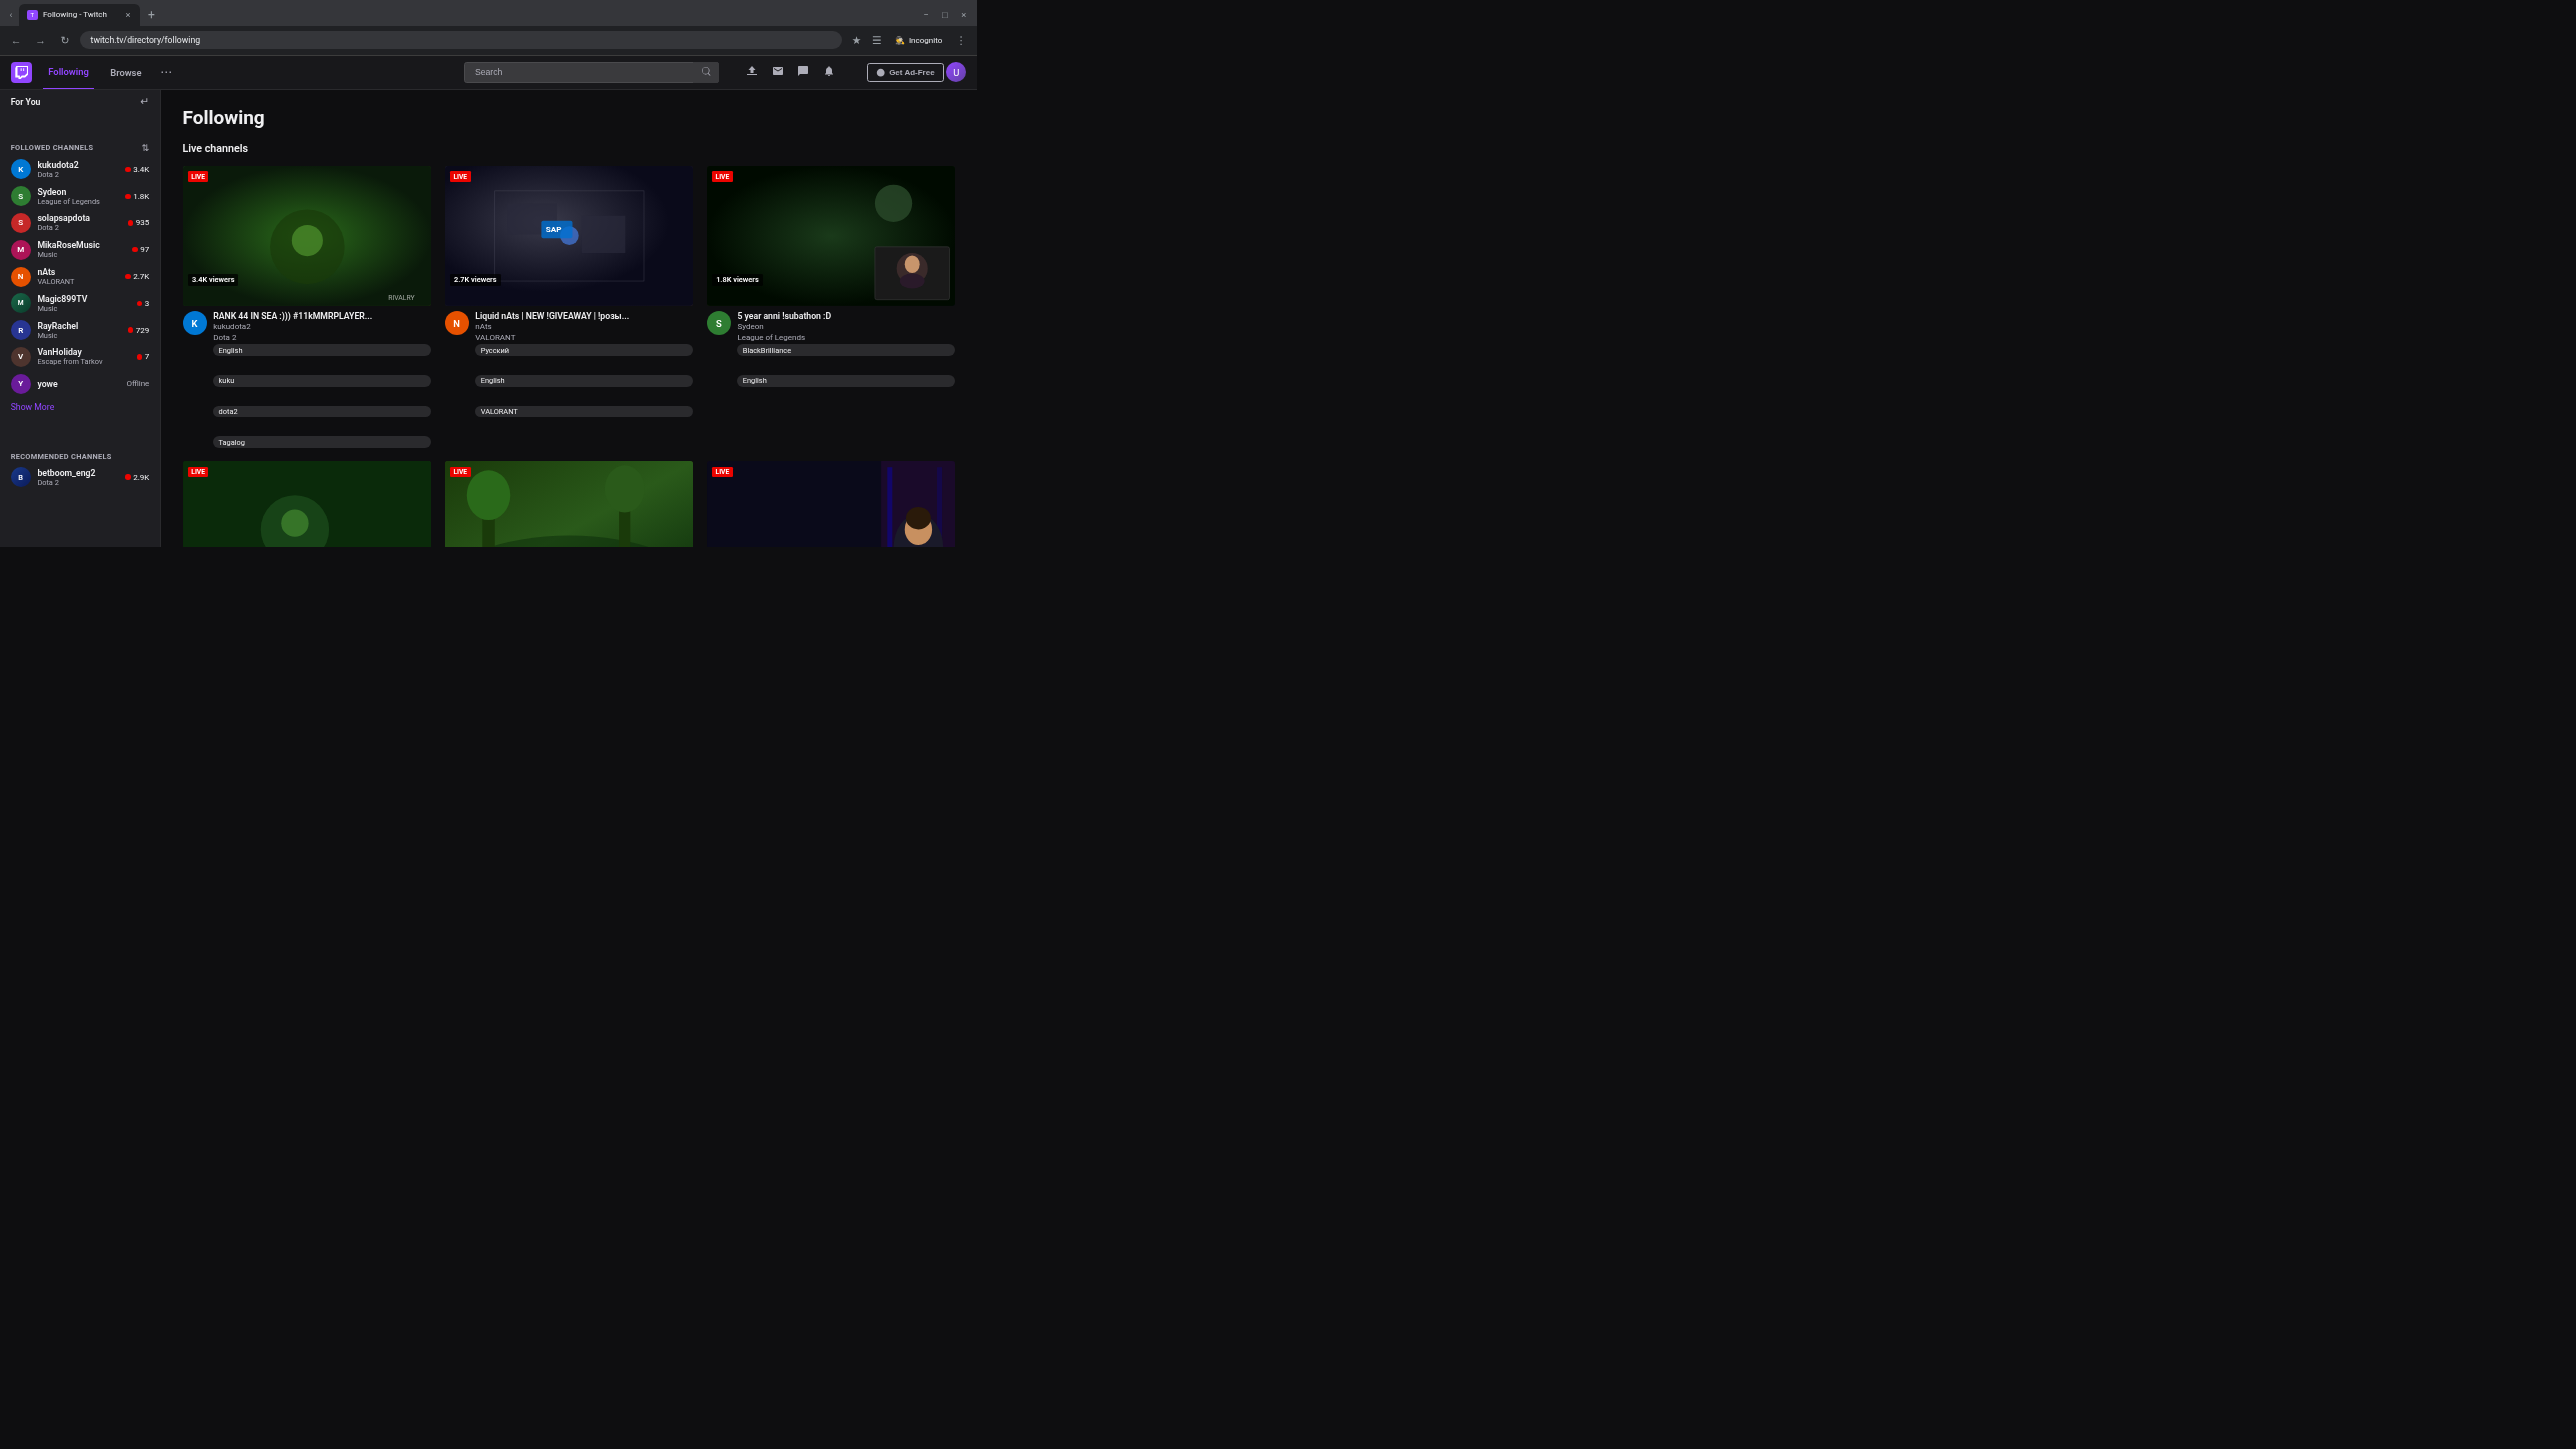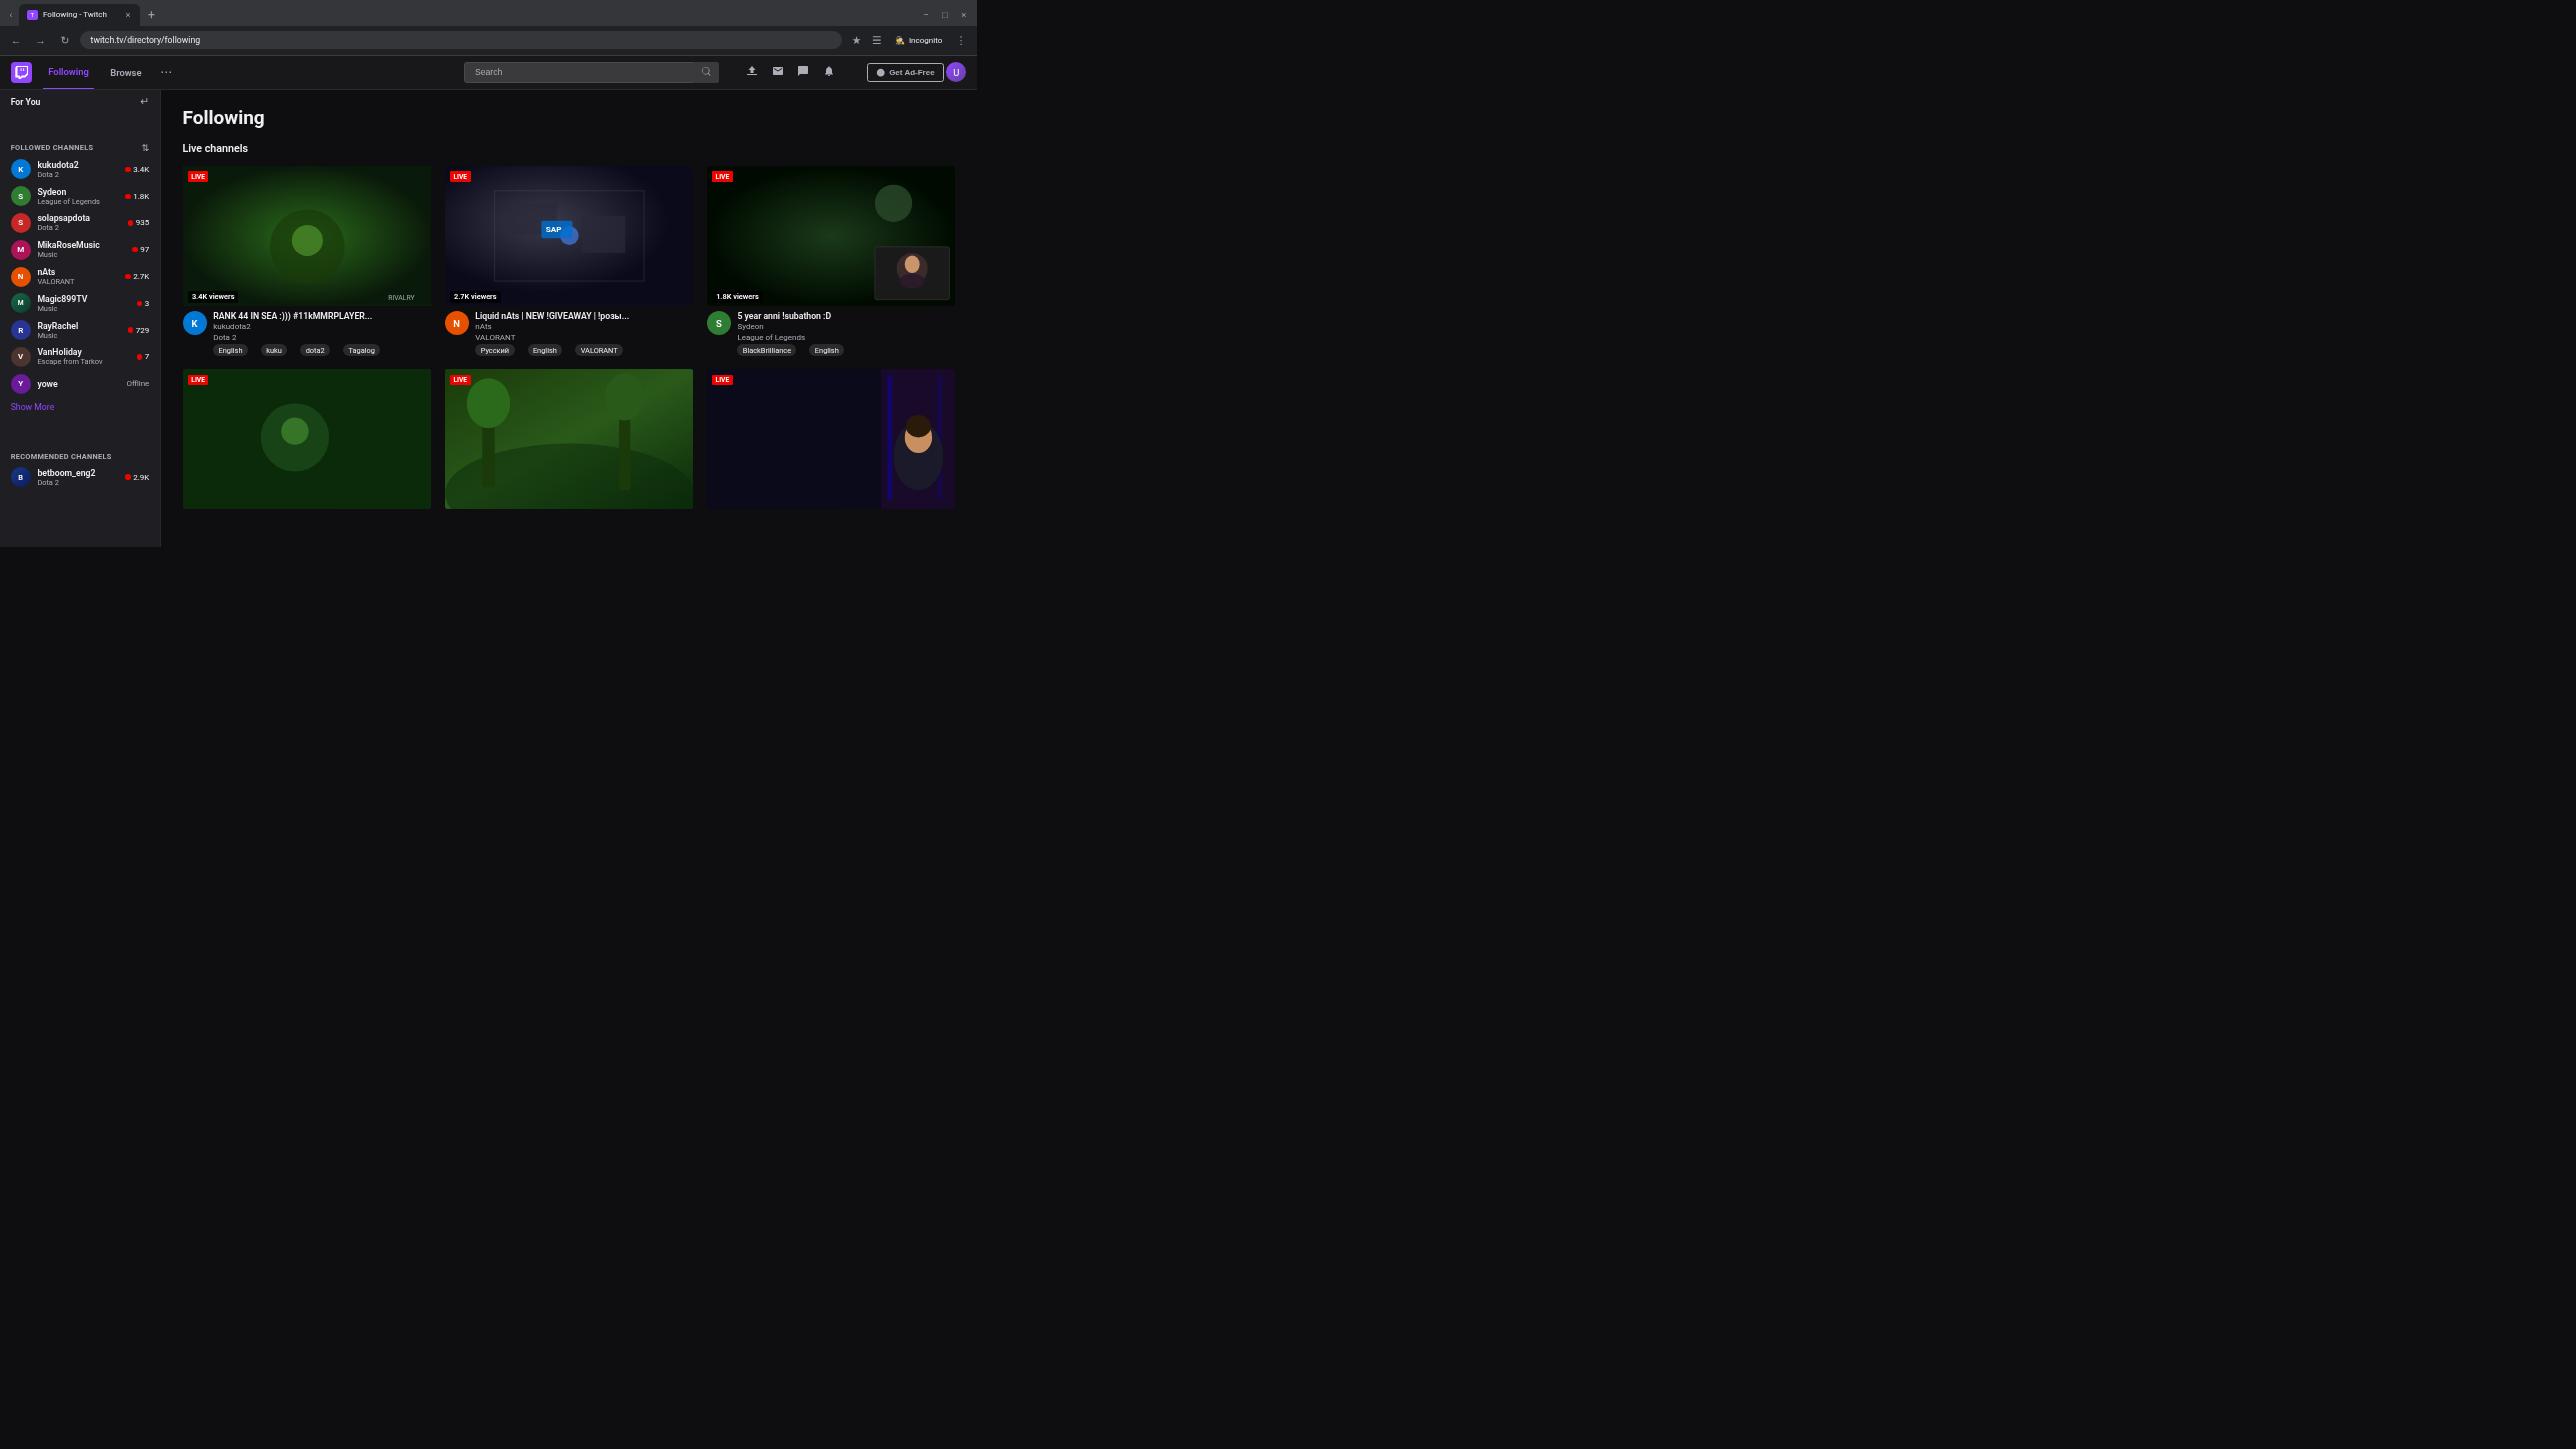--- a/index.html
+++ b/index.html
@@ -497,21 +497,21 @@
       background: #eb0400;
       color: white;
       font-size: 6.7px;
       font-weight: 700;
       padding: 1.3px 3.4px;
       border-radius: 1.3px;
     }
 
     .viewer-count {
       position: absolute;
-      bottom: 3px;
+      bottom: 20px;
       left: 5.4px;
       background: rgba(0,0,0,0.7);
       color: white;
       font-size: 7.4px;
       font-weight: 600;
       padding: 1.3px 4px;
       border-radius: 1.3px;
     }
 
     .stream-info {
@@ -556,22 +556,23 @@
     }
 
     .stream-game {
       font-size: 8px;
       color: #adadb8;
       margin-bottom: 2.7px;
     }
 
     .stream-tags {
       display: flex;
-      gap: 13px;
+      gap: 19px;
       flex-wrap: wrap;
+      flex-direction: column;
     }
 
     .stream-tag {
       background: #2a2a2d;
       color: #efeff1;
       font-size: 7.4px;
       padding: 1.3px 5.4px;
       border-radius: 6.7px;
     }
 

